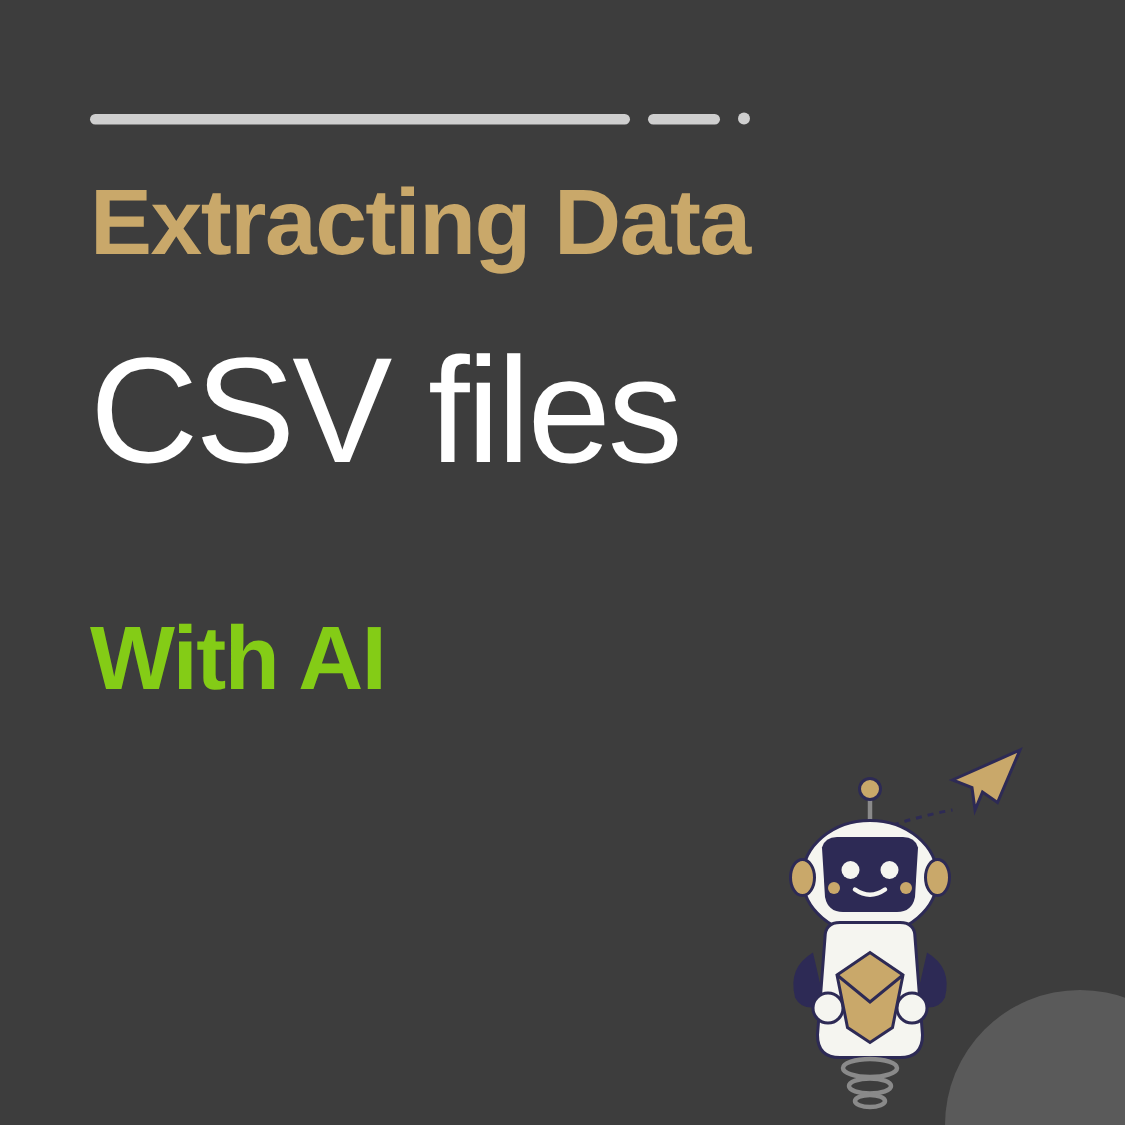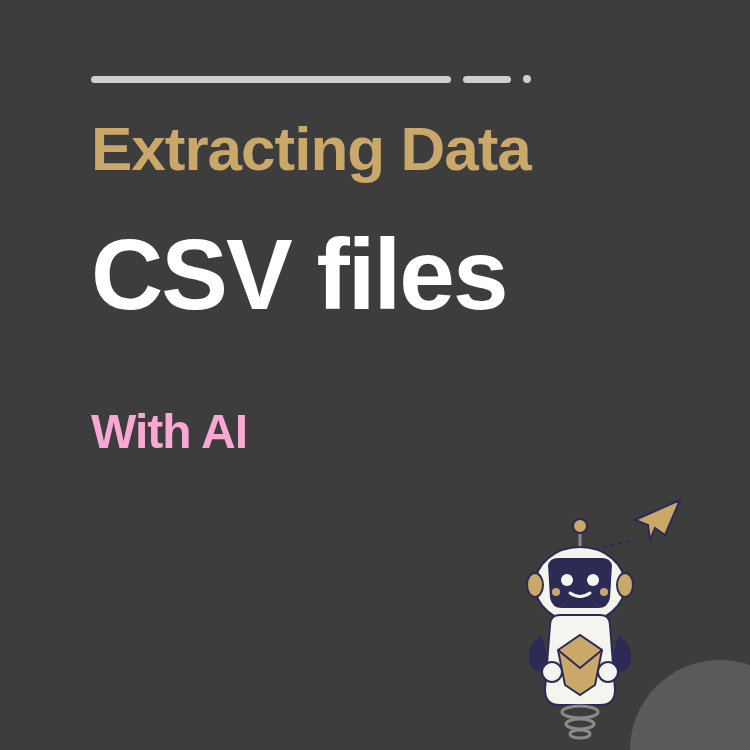--- a/index.html
+++ b/index.html
@@ -5,21 +5,21 @@
     * { margin: 0; padding: 0; box-sizing: border-box; }
     body {
       width: 750px;
       height: 750px;
       background: #3d3d3d;
       font-family: -apple-system, BlinkMacSystemFont, 'Segoe UI', Arial, sans-serif;
       position: relative;
       overflow: hidden;
     }
     .container {
-      padding: 75px 60px 0 91px;
+      padding: 75px 60px 0 60px;
       position: relative;
       height: 100%;
     }
     .divider-row {
       display: flex;
       align-items: center;
       gap: 12px;
       margin-bottom: 30px;
     }
     .line-long {
@@ -43,28 +43,28 @@
     .heading-tan {
       color: #c9a86a;
       font-size: 62px;
       font-weight: 700;
       line-height: 1.15;
       letter-spacing: -1px;
     }
     .heading-white {
       color: #ffffff;
       font-size: 100px;
-      font-weight: 700;
+      font-weight: 400;
       line-height: 1.1;
       margin-top: 35px;
       letter-spacing: -2px;
     }
     .subtitle {
-      color: #f9a8d4;
-      font-size: 48px;
+      color: #84cc16;
+      font-size: 60px;
       font-weight: 700;
       margin-top: 75px;
       letter-spacing: -1px;
     }
     .robot-wrap {
       position: absolute;
       right: 50px;
       bottom: 0px;
       width: 220px;
       height: 260px;

